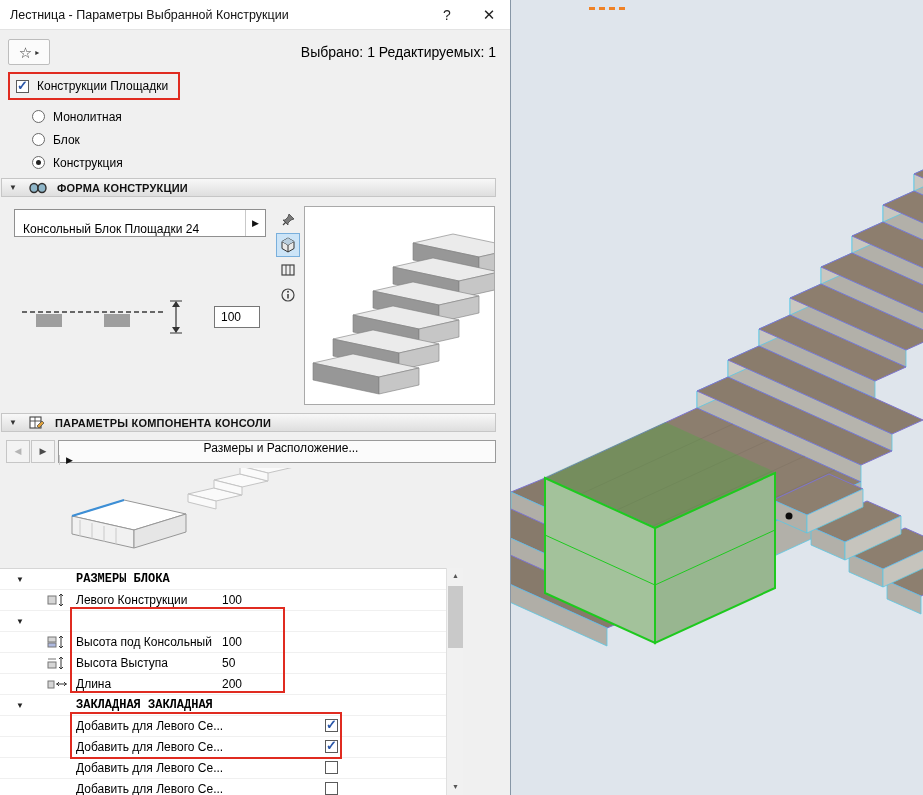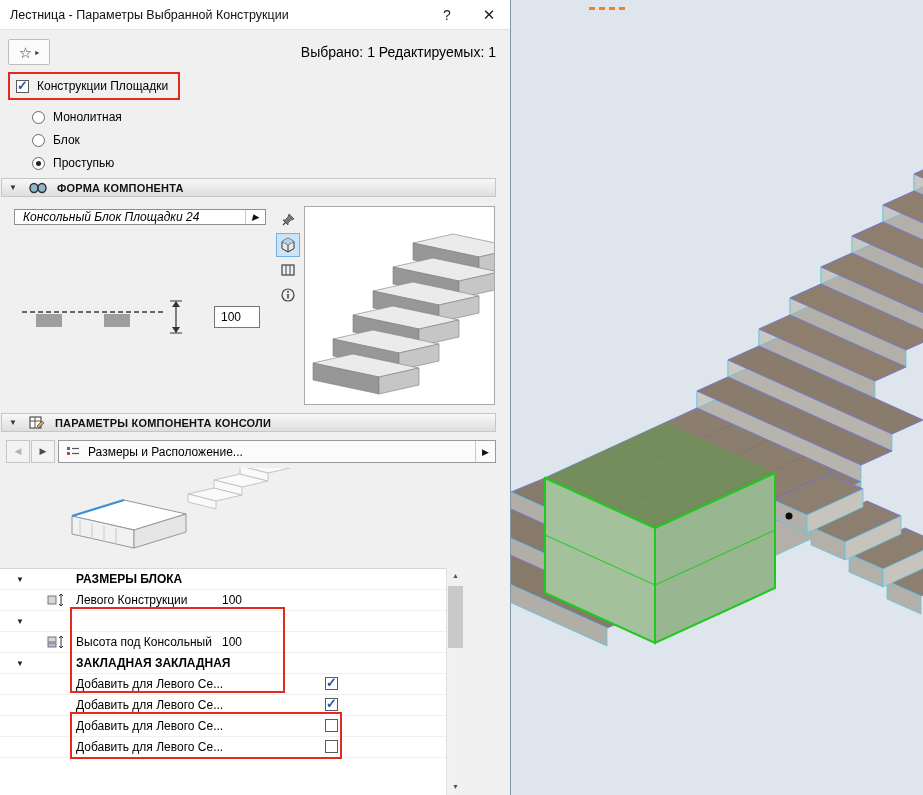--- a/index.html
+++ b/index.html
@@ -36,32 +36,32 @@
   .cb.checked::after { content:"✓"; position:absolute; left:0px; top:-3px;
         font-size:13px; font-weight:bold; color:#2a56a8; }
 
   .rb { width:13px; height:13px; border:1px solid #6a6a6a; border-radius:50%;
         background:#fff; position:relative; flex:0 0 auto; }
   .rb.checked::after { content:""; position:absolute; left:3px; top:3px;
         width:5px; height:5px; border-radius:50%; background:#222; }
 
   .lbl12 { font-size:12px; color:#000; white-space:nowrap; }
 
-  .radio-row { position:absolute; left:32px; display:flex; align-items:center; gap:8px; }
+  .radio-row { position:absolute; left:32px; display:flex; align-items:flex-start; gap:8px; }
 
   .sec-header { position:absolute; left:1px; width:495px; height:19px;
                 background:linear-gradient(#f8f8f8,#dedede);
                 border:1px solid #c6c6c6; display:flex; align-items:center; }
   .sec-header .tri { font-size:8px; color:#333; margin-left:7px; width:10px; }
   .sec-header .sec-ic { margin-left:10px; }
   .sec-header .sec-lbl { font-size:11px; font-weight:bold; color:#111;
                          margin-left:10px; letter-spacing:.2px; }
 
-  #profile-dd { position:absolute; left:14px; top:209px; width:252px; height:16px;
-                background:#fff; border:1px solid #8f8f8f; display:flex; align-items:flex-start;font-style:italic; }
+  #profile-dd { position:absolute; left:14px; top:209px; width:252px; height:28px;
+                background:#fff; border:1px solid #8f8f8f; display:flex; align-items:flex-end; }
   #profile-dd .dd-lbl { font-size:12px; margin-left:8px; flex:1; white-space:nowrap;
                         overflow:hidden; }
   .dd-arrow-cell { width:20px; align-self:stretch; border-left:1px solid #c9c9c9;
                    display:flex; align-items:center; justify-content:center;
                    font-size:9px; color:#111; }
 
   .tool-btn { position:absolute; left:276px; width:24px; height:24px;
               display:flex; align-items:center; justify-content:center;
               background:transparent; border:1px solid transparent; }
   .tool-btn.selected { background:#cce4f7; border:1px solid #79afdc; }
@@ -74,33 +74,33 @@
                   border:1px solid #767676; background:#fff; font-size:12px;
                   padding-left:6px; font-family:"Liberation Sans",sans-serif; }
 
   .nav-btn { position:absolute; top:440px; width:24px; height:23px;
              background:#f3f3f3; border:1px solid #c6c6c6; text-align:center;
              line-height:21px; font-size:9px; }
   #nav-prev { left:6px;  color:#b5b5b5; }
   #nav-next { left:31px; color:#4a4a4a; }
 
   #page-dd { position:absolute; left:58px; top:440px; width:438px; height:23px;
-             background:#fbfbfb; border:1px solid #9a9a9a; display:flex; align-items:center; }
+             background:#fbfbfb; border:1px solid #9a9a9a; display:flex; align-items:center;flex-direction:column; }
   #page-dd .dd-lbl { font-size:12px; margin-left:8px; flex:1; }
   #page-dd .pg-ic { margin-left:7px; }
 
   #sketch { position:absolute; left:58px; top:468px; }
 
   
   #ptable { position:absolute; left:0; top:568px; width:446px; height:227px;
             background:#fff; border-top:1px solid #d6d6d6; overflow:hidden; }
   .trow { position:relative; height:21px; border-bottom:1px solid #f0f0f0;
           font-size:12px; }
   .trow .expander { position:absolute; left:16px; top:6px; font-size:8px; color:#222; }
-  .trow .glabel   { position:absolute; left:76px; top:3px; font-weight:bold; }
+  .trow .glabel   { position:absolute; left:76px; top:3px; font-weight:bold;font-family:Liberation Mono, monospace; }
   .trow .ricon    { position:absolute; left:47px; top:3px; }
   .trow .rlabel   { position:absolute; left:76px; top:3px; }
   .trow .rvalue   { position:absolute; left:222px; top:3px; }
   .trow .rcheck   { position:absolute; left:325px; top:3px; }
 
   
   .red-box { position:absolute; border:2px solid #e02b20; pointer-events:none; }
   #red-box-embed  { left:70px; top:607px; width:215px; height:86px; }
   #red-box-linear { left:70px; top:712px; width:272px; height:47px; }
 
@@ -145,31 +145,31 @@
   <div class="radio-row" style="top:110px">
     <span class="rb"></span>
     <span class="lbl12">Монолитная</span>
   </div>
   <div class="radio-row" style="top:133px">
     <span class="rb"></span>
     <span class="lbl12">Блок</span>
   </div>
   <div class="radio-row" style="top:156px">
     <span class="rb checked"></span>
-    <span class="lbl12">Проступью</span>
+    <span class="lbl12">Конструкция</span>
   </div>
 
   <div class="sec-header" style="top:178px">
     <span class="tri">▼</span>
     <svg class="sec-ic" width="18" height="12">
       <ellipse cx="5" cy="6" rx="4" ry="4.5" fill="#8fb6c9" stroke="#2e2e2e" stroke-width="1.4"></ellipse>
       <ellipse cx="13" cy="6" rx="4" ry="4.5" fill="#8fb6c9" stroke="#2e2e2e" stroke-width="1.4"></ellipse>
       <line x1="9" y1="5" x2="9" y2="5" stroke="#2e2e2e" stroke-width="1.4"></line>
     </svg>
-    <span class="sec-lbl">ФОРМА КОМПОНЕНТА</span>
+    <span class="sec-lbl">ФОРМА КОНСТРУКЦИИ</span>
   </div>
 
   <div id="profile-dd">
     <span class="dd-lbl">Консольный Блок Площадки 24</span>
     <span class="dd-arrow-cell">▶</span>
   </div>
 
   <div class="tool-btn" style="top:208px">
     <svg width="16" height="16">
       <path d="M9 2 L14 7 L11 8 L8 11 L8 13 L3 8 L5 8 L8 5 Z" fill="#7a7a7a" stroke="#444" stroke-width="0.8"></path>
@@ -309,20 +309,37 @@
       <span class="expander">▼</span>
     </div>
     <div class="trow">
       <svg class="ricon" width="22" height="14">
           <rect x="1" y="2" width="8" height="5" fill="#d6d6d6" stroke="#777"></rect>
           <rect x="1" y="8" width="8" height="4" fill="#aeb9e0" stroke="#777"></rect>
           <path d="M14 1 v12 M12 3 l2 -2 2 2 M12 11 l2 2 2 -2" stroke="#333" fill="none"></path>
         </svg>
       <span class="rlabel">Высота под Консольный</span>
       <span class="rvalue">100</span>
+    </div>
+    <div class="trow">
+      <svg class="ricon" width="22" height="14">
+          <rect x="1" y="6" width="8" height="6" fill="#d6d6d6" stroke="#777"></rect>
+          <path d="M14 1 v12 M12 3 l2 -2 2 2 M12 11 l2 2 2 -2" stroke="#333" fill="none"></path>
+          <line x1="1" y1="3" x2="9" y2="3" stroke="#777"></line>
+        </svg>
+      <span class="rlabel">Высота Выступа</span>
+      <span class="rvalue">50</span>
+    </div>
+    <div class="trow">
+      <svg class="ricon" width="22" height="14">
+          <rect x="1" y="4" width="6" height="7" fill="#d6d6d6" stroke="#777"></rect>
+          <path d="M9 7 h11 M10 7 l2 -2 M10 7 l2 2 M19 7 l-2 -2 M19 7 l-2 2" stroke="#333" fill="none"></path>
+        </svg>
+      <span class="rlabel">Длина</span>
+      <span class="rvalue">200</span>
     </div>
     <div class="trow">
       <span class="expander">▼</span>
       <span class="glabel">ЗАКЛАДНАЯ ЗАКЛАДНАЯ</span>
     </div>
     <div class="trow">
       <span class="rlabel">Добавить для Левого Се...</span>
       <span class="cb rcheck checked"></span>
     </div>
     <div class="trow">

